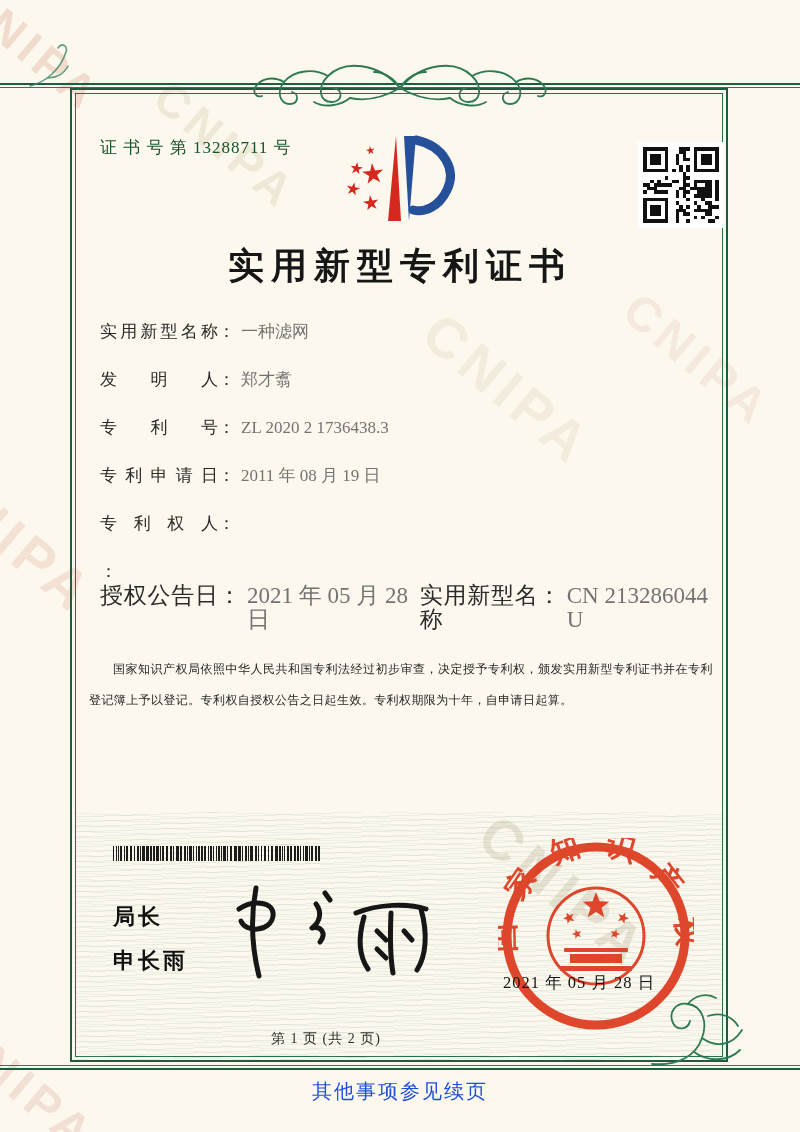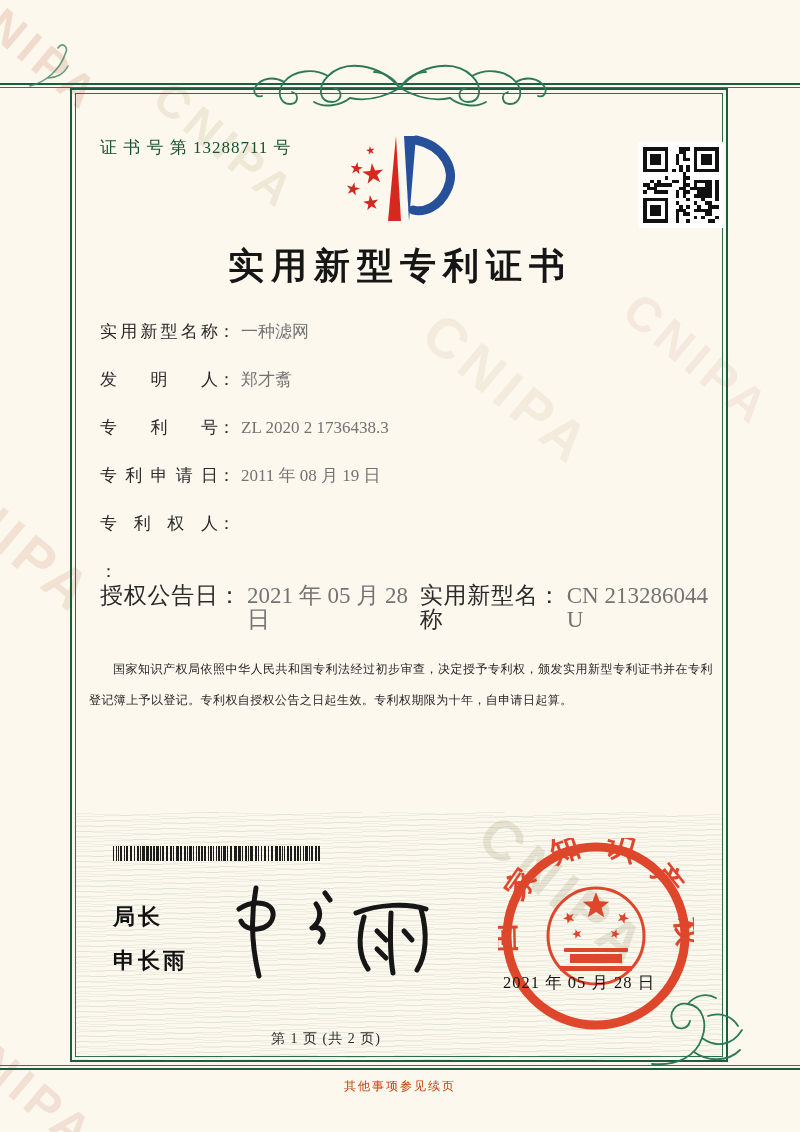--- a/index.html
+++ b/index.html
@@ -99,21 +99,21 @@
   .seal-date {
     position:absolute; left:503px; top:972px; width:190px; z-index:6;
     font-size:16.5px; color:#141414; letter-spacing:1px; white-space:nowrap;
   }
   .page-no {
     position:absolute; left:0; top:1030px; width:652px; z-index:4;
     text-align:center; font-size:14px; color:#2c2c2c; letter-spacing:1px;
   }
   .footer-note {
     position:absolute; left:0; top:1078px; width:800px; z-index:4;
-    text-align:center; font-size:12px; color:#c2410c; letter-spacing:2px;
+    text-align:center; font-size:20px; color:#1d4ed8; letter-spacing:2px;
   }
 </style>
 </head>
 <body>
 
 <div class="wm wm1">CNIPA</div>
 <div class="wm wm2">CNIPA</div>
 <div class="wm wm3">CNIPA</div>
 <div class="wm wm4">CNIPA</div>
 <div class="wm wm5">CNIPA</div>

